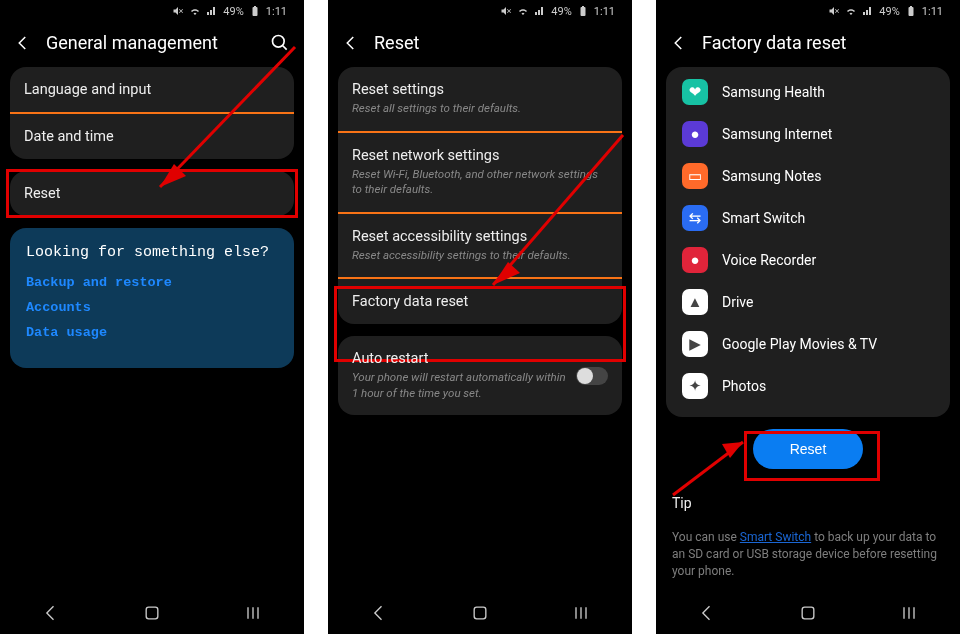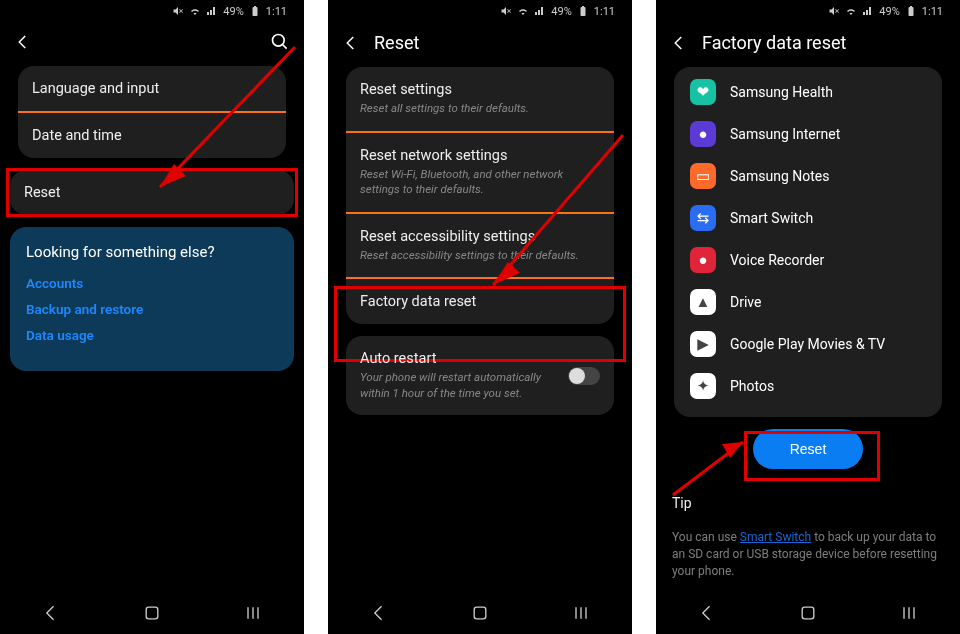--- a/index.html
+++ b/index.html
@@ -39,21 +39,21 @@
     padding: 10px 14px 14px;
     gap: 14px;
     font-size: 18px;
     font-weight: 400;
   }
   .header .back-icon { width: 18px; height: 18px; }
   .header .search-icon { margin-left: auto; width: 20px; height: 20px; }
   .card {
     background: #1f1f1f;
     border-radius: 16px;
-    margin: 0 18px 12px;
+    margin: 0 10px 12px;
     overflow: hidden;
   }
   .item {
     padding: 14px 14px;
     font-size: 14.5px;
     color: #eee;
     position: relative;
   }
   .item + .item { border-top: 2px solid #f97316; }
   .item .sub {
@@ -63,20 +63,21 @@
     line-height: 1.35;
     font-style: italic;
   }
   .red-outline { position: absolute; border: 3px solid #e00000; pointer-events: none; }
   .blue-card {
     background: #0d3a59;
     border-radius: 16px;
     margin: 0 10px;
     padding: 16px 16px 18px;
     font-size: 14px;
+    font-family: Liberation Mono, monospace;
   }
   .blue-card .q { color: #fff; margin-bottom: 14px; font-size: 15px;}
   .blue-card .link { color: #1e88ff; font-size: 13.5px; font-weight: 600; margin-bottom: 10px; }
   .app-row {
     display: flex;
     align-items: center;
     gap: 14px;
     padding: 8px 16px;
     font-size: 14px;
   }
@@ -145,42 +146,43 @@
     <span>49%</span>
     <svg viewBox="0 0 24 24">
         <path d="M15 4h-1V2h-4v2H9a2 2 0 00-2 2v14a2 2 0 002 2h6a2 2 0 002-2V6a2 2 0 00-2-2z"></path>
       </svg>
     <span>1:11</span>
   </div>
   <div class="header">
     <svg class="back-icon" viewBox="0 0 24 24" fill="none" stroke="#fff" stroke-width="2">
         <polyline points="15 4 7 12 15 20"></polyline>
       </svg>
+    <span>General management</span>
     <svg class="search-icon" viewBox="0 0 24 24" fill="none" stroke="#fff" stroke-width="2">
         <circle cx="10" cy="10" r="7"></circle>
         <line x1="20" y1="20" x2="15" y2="15"></line>
       </svg>
   </div>
 
   <div class="card">
     <div class="item">Language and input</div>
     <div class="item">Date and time</div>
   </div>
 
   <div style="position:relative;margin:0 6px 12px;">
     <div class="card" style="margin:0 4px;">
       <div class="item">Reset</div>
     </div>
     <div class="red-outline" style="left:0;top:-2px;right:0;bottom:-2px;"></div>
   </div>
 
   <div class="blue-card">
     <div class="q">Looking for something else?</div>
+    <div class="link">Backup and restore</div>
     <div class="link">Accounts</div>
-    <div class="link">Backup and restore</div>
     <div class="link">Data usage</div>
   </div>
 
   <svg class="arrow" style="left:130px;top:42px;width:170px;height:160px;" viewBox="0 0 170 160">
     <line x1="165" y1="5" x2="30" y2="145"></line>
     <polygon points="30,145 44,122 56,134"></polygon>
   </svg>
 
   <div class="nav-bar">
     <svg viewBox="0 0 24 24">

